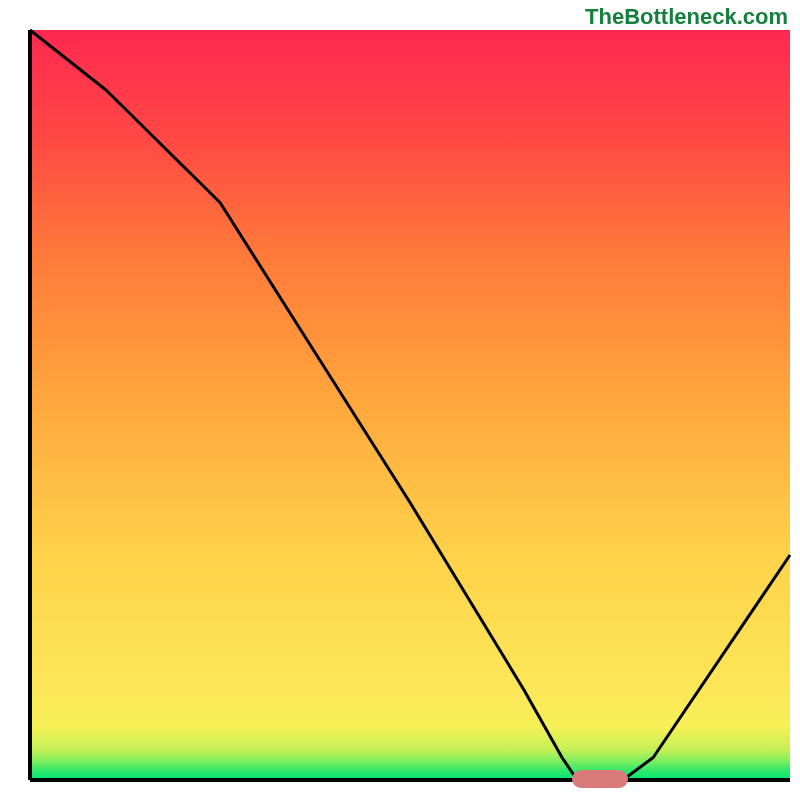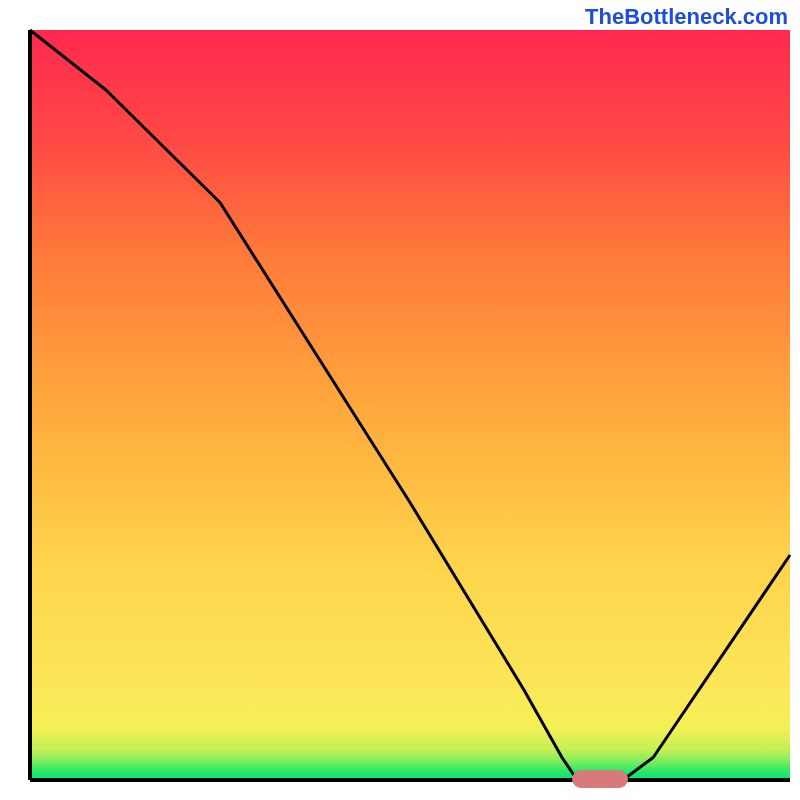--- a/index.html
+++ b/index.html
@@ -14,21 +14,21 @@
   position: relative;
   width: 800px;
   height: 800px;
 }
 .watermark {
   position: absolute;
   top: 4px;
   right: 12px;
   font-size: 22px;
   font-weight: bold;
-  color: #1d4ed8;
+  color: #15803d;
   z-index: 10;
 }
 svg {
   display: block;
 }
 </style>
 </head>
 <body>
 
 <div class="chart-container">

